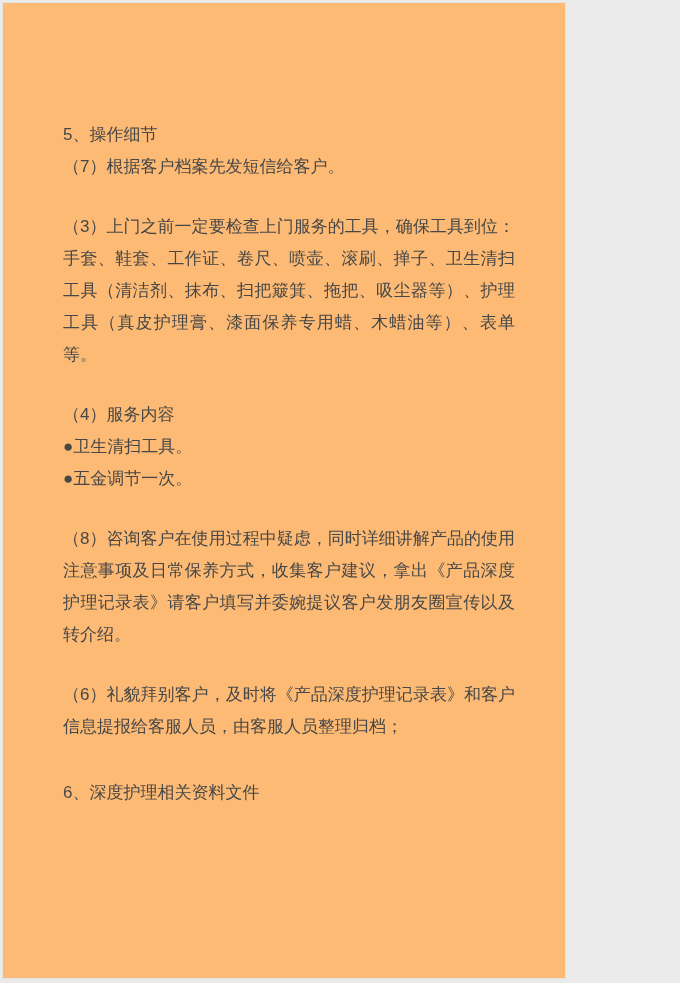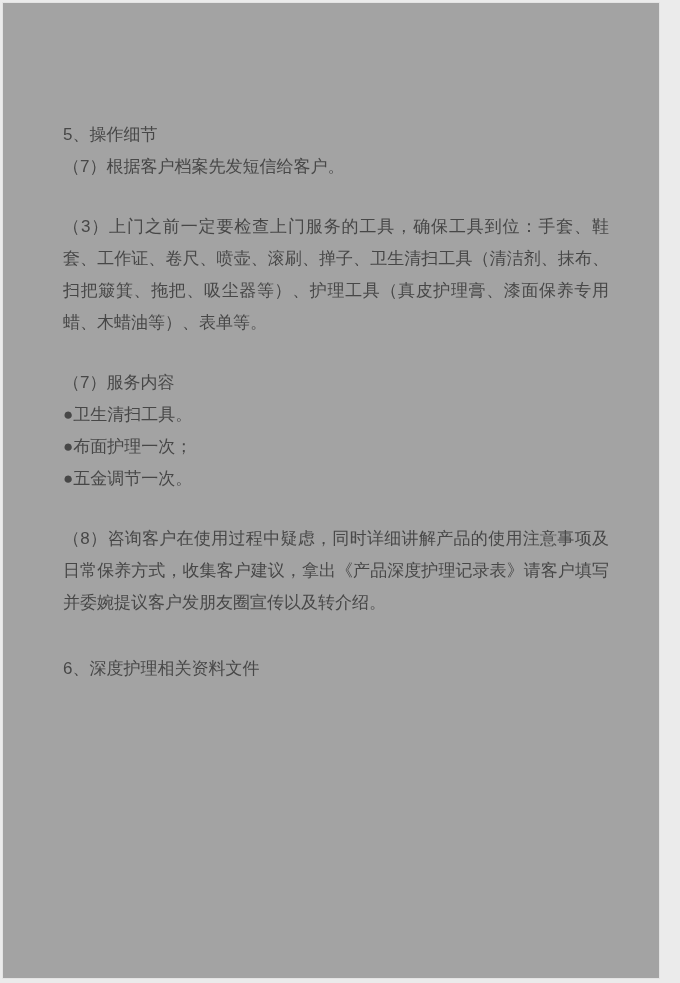--- a/index.html
+++ b/index.html
@@ -8,23 +8,23 @@
     width: 680px;
     height: 983px;
     background: #ebebeb;
     font-family: "Liberation Sans", "DejaVu Sans", sans-serif;
     overflow: hidden;
   }
   .paper {
     position: absolute;
     left: 3px;
     top: 3px;
-    width: 656px;
+    width: 562px;
     height: 975px;
-    background: #a3a3a3;
+    background: #fdba74;
     box-shadow: 0 0 0 1px rgba(0,0,0,0.03);
     overflow: hidden;
   }
   .content {
     box-sizing: border-box;
     padding: 116px 50px 0 60px;
     font-size: 17px;
     line-height: 32px;
     color: #474747;
     text-align: justify;
@@ -50,28 +50,28 @@
   <div class="content">
 
     <p>5、操作细节</p>
 
     <p>（7）根据客户档案先发短信给客户。</p>
 
 
     <p class="gap">（3）上门之前一定要检查上门服务的工具，确保工具到位：手套、鞋套、工作证、卷尺、喷壶、滚刷、掸子、卫生清扫工具（清洁剂、抹布、扫把簸箕、拖把、吸尘器等）、护理工具（真皮护理膏、漆面保养专用蜡、木蜡油等）、表单等。</p>
 
 
-    <p class="gap">（7）服务内容</p>
+    <p class="gap">（4）服务内容</p>
 
     <p class="bullet-line">●卫生清扫工具。</p>
 
-    <p class="bullet-line">●布面护理一次；</p>
 
     <p class="bullet-line">●五金调节一次。</p>
 
 
     <p class="gap">（8）咨询客户在使用过程中疑虑，同时详细讲解产品的使用注意事项及日常保养方式，收集客户建议，拿出《产品深度护理记录表》请客户填写并委婉提议客户发朋友圈宣传以及转介绍。</p>
 
+    <p class="gap">（6）礼貌拜别客户，及时将《产品深度护理记录表》和客户信息提报给客服人员，由客服人员整理归档；</p>
 
     <p class="gap-lg">6、深度护理相关资料文件</p>
 
   </div>
 </div>
 
 </body></html>

